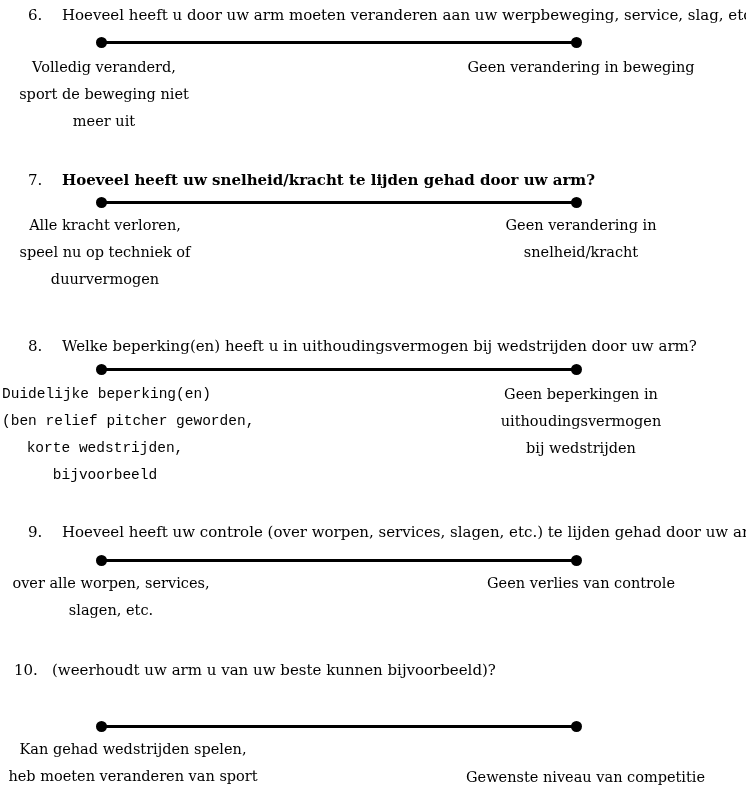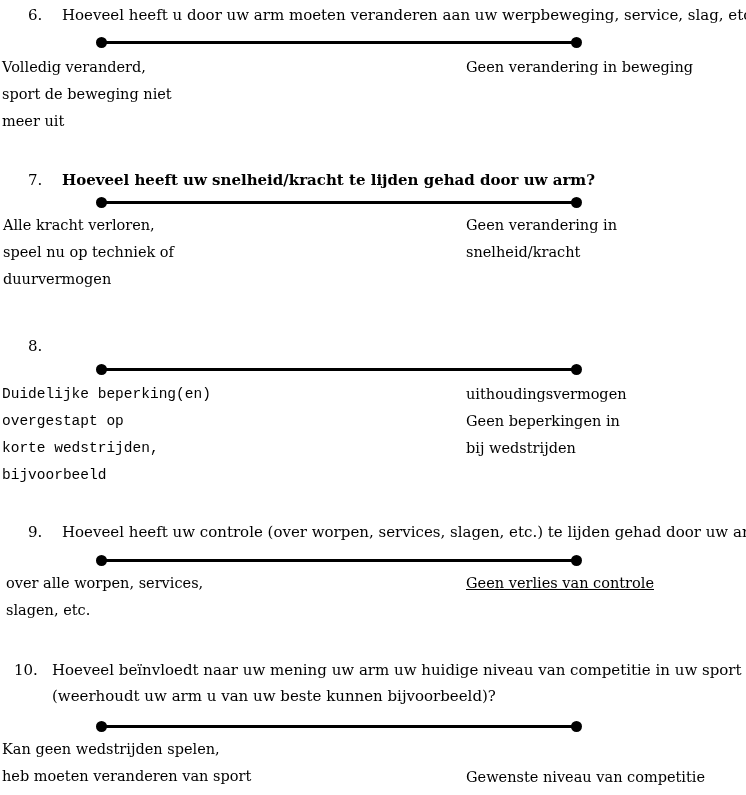--- a/index.html
+++ b/index.html
@@ -45,20 +45,21 @@
     height: 11px;
     border-radius: 50%;
     background: #000000;
   }
   .scale .dot.left  { left: 0; }
   .scale .dot.right { right: 0; }
   .label {
     position: absolute;
     font-size: 14.5px;
     line-height: 27px;
+    text-align: center;
     white-space: nowrap;
   }
   
   .q6-num   { left: 28px; top: 2px; }
   .q6-text  { left: 62px; top: 2px; }
   .q6-scale { top: 37px; }
   .q6-left  { left: 2px;   width: 204px; top: 54px; }
   .q6-right { left: 466px; width: 230px; top: 54px; }
   
   .q7-num   { left: 28px; top: 167px; }
@@ -70,21 +71,21 @@
   .q8-num   { left: 28px; top: 333px; }
   .q8-text  { left: 62px; top: 333px; }
   .q8-scale { top: 364px; }
   .q8-left  { left: 2px;   width: 206px; top: 381px; font-family: Liberation Mono, monospace; }
   .q8-right { left: 466px; width: 230px; top: 381px; }
   
   .q9-num   { left: 28px; top: 519px; }
   .q9-text  { left: 62px; top: 519px; }
   .q9-scale { top: 555px; }
   .q9-left  { left: 6px;   width: 210px; top: 570px; }
-  .q9-right { left: 466px; width: 230px; top: 570px; text-decoration: underline; }
+  .q9-right { left: 466px; width: 230px; top: 570px; }
   
   .q10-num   { left: 14px; top: 657px; }
   .q10-text  { left: 52px; top: 657px; }
   .q10-scale { top: 721px; }
   .q10-left  { left: 2px;   width: 262px; top: 736px; }
   .q10-right { left: 466px; width: 230px; top: 764px; }
 </style>
 </head>
 <body>
 
@@ -121,34 +122,37 @@
     <div>Alle kracht verloren,</div>
     <div>speel nu op techniek of</div>
     <div>duurvermogen</div>
   </div>
   <div class="label q7-right">
     <div>Geen verandering in</div>
     <div>snelheid/kracht</div>
   </div>
 
   <div class="q-num q8-num">8.</div>
+  <div class="q-text q8-text">
+    <div>Welke beperking(en) heeft u in uithoudingsvermogen bij wedstrijden door uw arm?</div>
+  </div>
   <div class="scale q8-scale">
     <span class="dot left"></span>
     <span class="bar"></span>
     <span class="dot right"></span>
   </div>
   <div class="label q8-left">
     <div>Duidelijke beperking(en)</div>
-    <div>overgestapt op</div>
+    <div>(ben relief pitcher geworden,</div>
     <div>korte wedstrijden,</div>
     <div>bijvoorbeeld</div>
   </div>
   <div class="label q8-right">
+    <div>Geen beperkingen in</div>
     <div>uithoudingsvermogen</div>
-    <div>Geen beperkingen in</div>
     <div>bij wedstrijden</div>
   </div>
 
   <div class="q-num q9-num">9.</div>
   <div class="q-text q9-text">
     <div>Hoeveel heeft uw controle (over worpen, services, slagen, etc.) te lijden gehad door uw arm?</div>
   </div>
   <div class="scale q9-scale">
     <span class="dot left"></span>
     <span class="bar"></span>
@@ -157,29 +161,28 @@
   <div class="label q9-left">
     <div>over alle worpen, services,</div>
     <div>slagen, etc.</div>
   </div>
   <div class="label q9-right">
     <div>Geen verlies van controle</div>
   </div>
 
   <div class="q-num q10-num">10.</div>
   <div class="q-text q10-text">
-    <div>Hoeveel beïnvloedt naar uw mening uw arm uw huidige niveau van competitie in uw sport</div>
     <div>(weerhoudt uw arm u van uw beste kunnen bijvoorbeeld)?</div>
   </div>
   <div class="scale q10-scale">
     <span class="dot left"></span>
     <span class="bar"></span>
     <span class="dot right"></span>
   </div>
   <div class="label q10-left">
-    <div>Kan geen wedstrijden spelen,</div>
+    <div>Kan gehad wedstrijden spelen,</div>
     <div>heb moeten veranderen van sport</div>
   </div>
   <div class="label q10-right">
     <div>Gewenste niveau van competitie</div>
   </div>
 
 </div>
 
 </body></html>

